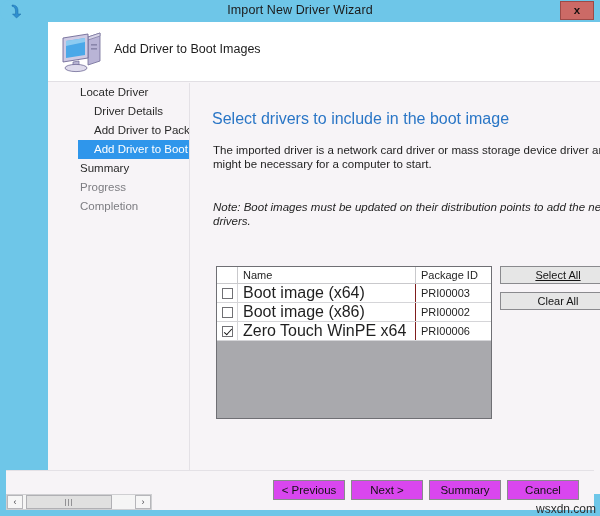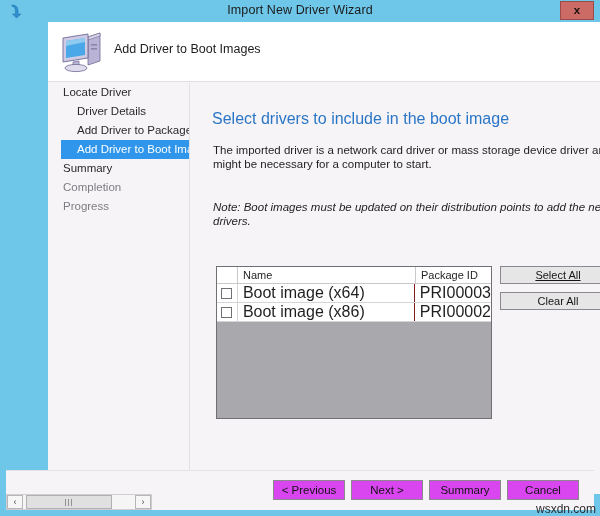--- a/index.html
+++ b/index.html
@@ -102,20 +102,21 @@
   
   .sidebar {
     position: absolute;
     left: 0; top: 61px;
     width: 142px;
     height: 411px;
     background: #f7f4f7;
     border-right: 1px solid #e4e1e6;
     box-sizing: border-box;
     overflow: hidden;
+    padding-left: 17px;
   }
   .nav-item {
     position: relative;
     height: 19px;
     line-height: 19px;
     font-size: 11.5px;
     color: #2a2a2a;
     white-space: nowrap;
     box-sizing: border-box;
   }
@@ -219,21 +220,21 @@
     box-sizing: border-box;
     padding-left: 5px;
     font-size: 16px;
     color: #1f1f1f;
     line-height: 18px;
   }
   .row-pkg {
     flex: 1;
     box-sizing: border-box;
     padding-left: 5px;
-    font-size: 16px;
+    font-size: 11px;
     color: #1f1f1f;
     line-height: 18px;
   }
   .cb {
     width: 11px; height: 11px;
     border: 1px solid #707074;
     background: #ffffff;
     box-sizing: border-box;
     position: relative;
     cursor: pointer;
@@ -382,22 +383,22 @@
       </div>
       <div class="header-title">Add Driver to Boot Images</div>
     </div>
 
     <div class="sidebar">
       <div class="nav-item lvl0">Locate Driver</div>
       <div class="nav-item lvl1">Driver Details</div>
       <div class="nav-item lvl1">Add Driver to Packages</div>
       <div class="nav-item lvl1 selected">Add Driver to Boot Images</div>
       <div class="nav-item lvl0">Summary</div>
+      <div class="nav-item lvl0 dim">Progress</div>
       <div class="nav-item lvl0 dim">Completion</div>
-      <div class="nav-item lvl0 dim">Progress</div>
     </div>
 
     <div class="main">
       <div class="pane-title">Select drivers to include in the boot image</div>
       <div class="para p1">The imported driver is a network card driver or mass storage device driver and might be necessary for a computer to start.</div>
       <div class="para p3">Note: Boot images must be updated on their distribution points to add the new drivers.</div>
 
       <div class="listbox">
         <div class="list-header">
           <div class="col-check"></div>
@@ -414,20 +415,27 @@
         </div>
 
         <div class="list-row">
           <div class="row-check">
             <span class="cb"></span>
           </div>
           <div class="row-name">Boot image (x86)</div>
           <div class="row-pkg">PRI00002</div>
         </div>
 
+        <div class="list-row">
+          <div class="row-check">
+            <span class="cb checked"></span>
+          </div>
+          <div class="row-name">Zero Touch WinPE x64</div>
+          <div class="row-pkg">PRI00006</div>
+        </div>
       </div>
 
       <div class="side-btn select-all">Select All</div>
       <div class="side-btn clear-all">Clear All</div>
     </div>
   </div>
 
   <div class="footer">
     <div class="footer-btn prev">&lt; Previous</div>
     <div class="footer-btn next">Next &gt;</div>

